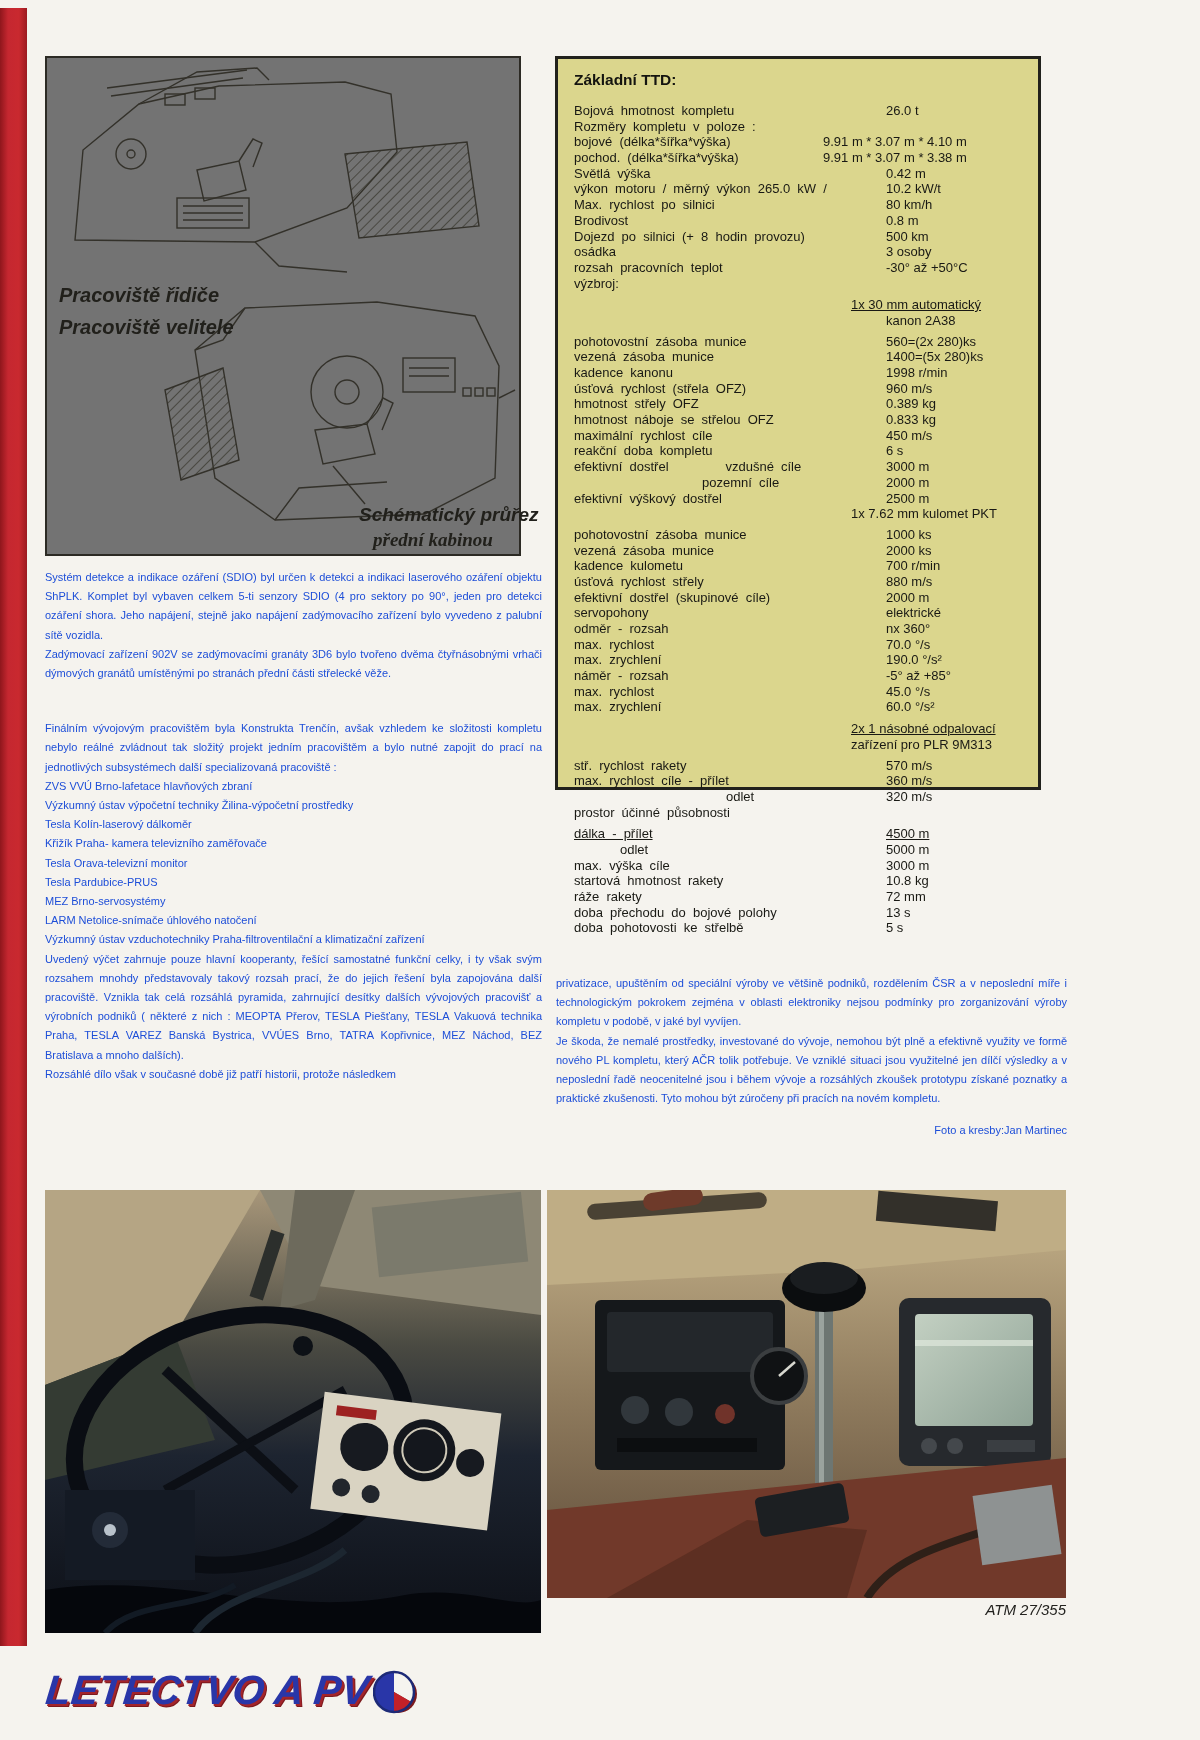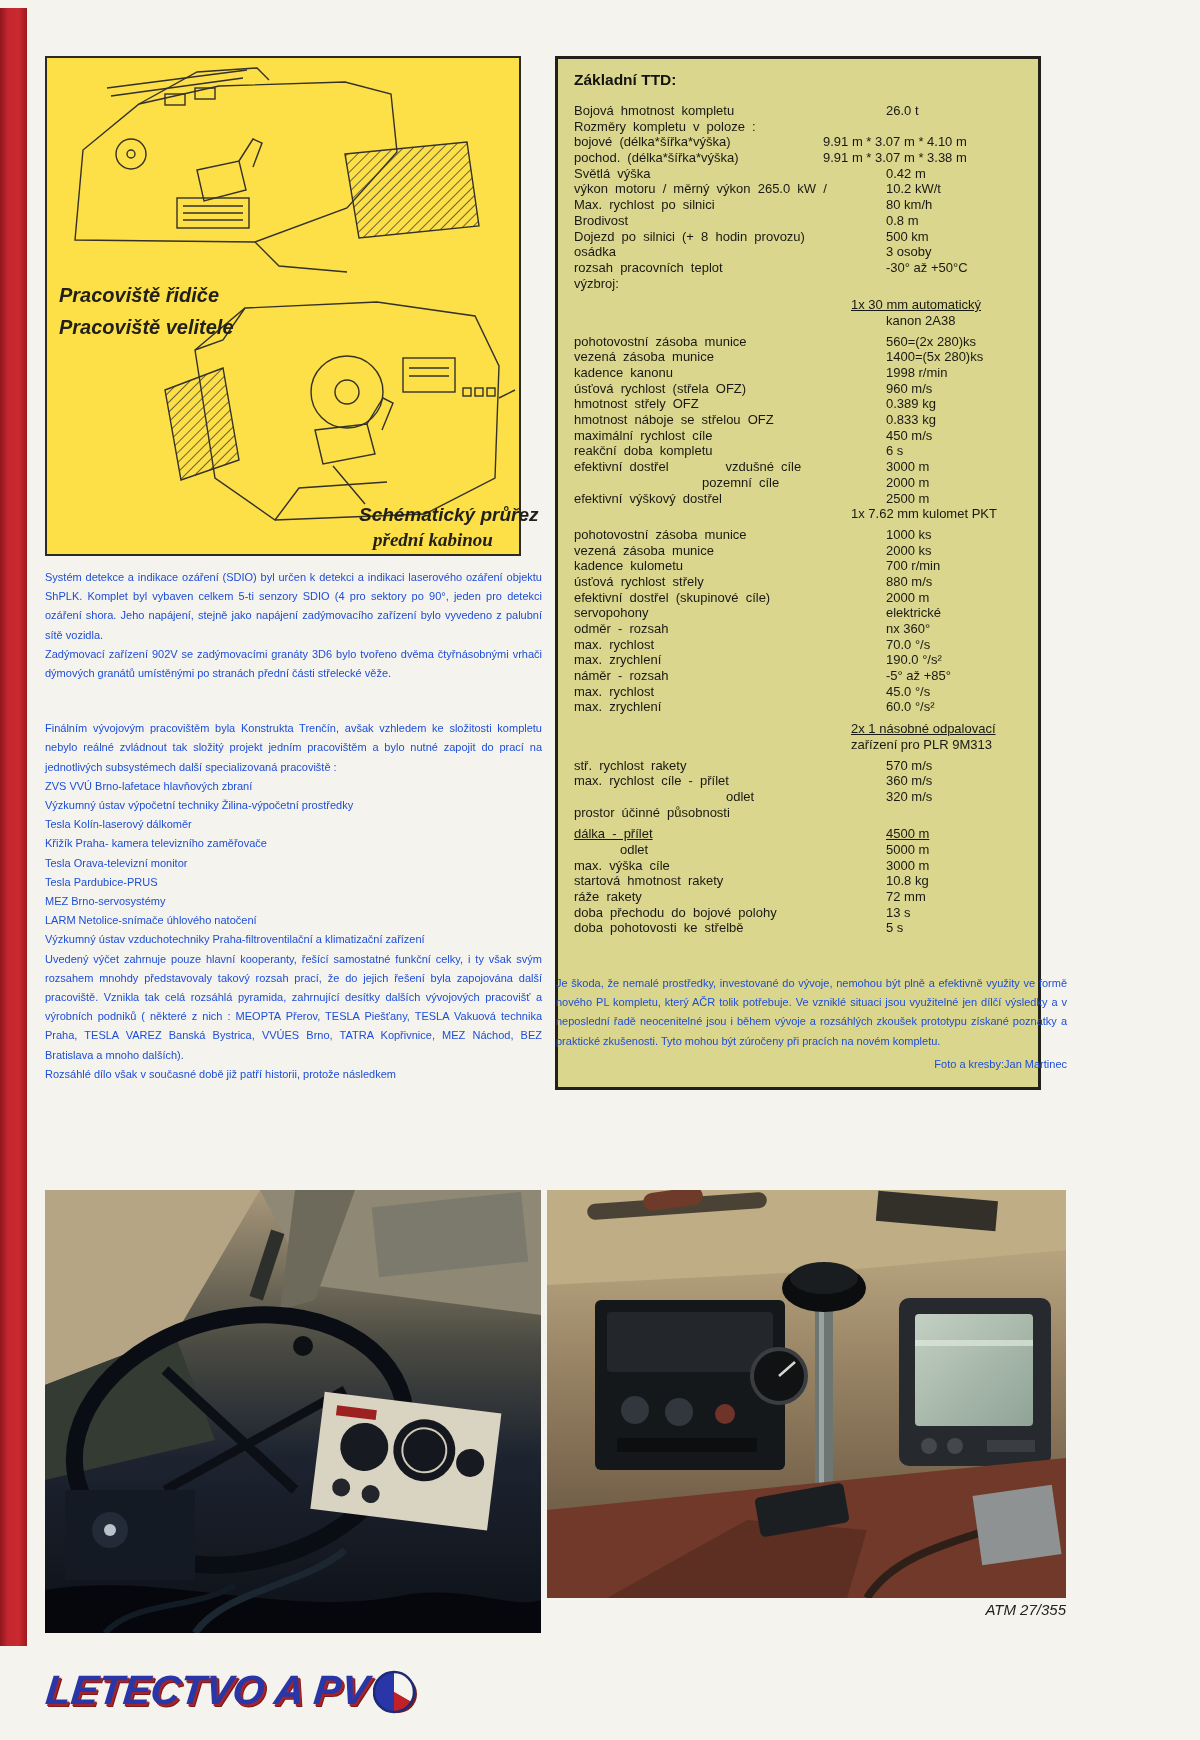--- a/index.html
+++ b/index.html
@@ -5,49 +5,49 @@
   html,body{margin:0;padding:0;background:#888;}
   .page{position:relative;width:1200px;height:1740px;margin:0 auto;background:#f5f3ee;
         font-family:"Liberation Sans",sans-serif;overflow:hidden;}
   .abs{position:absolute;}
 
   
   .redbar{left:0;top:8px;width:27px;height:1638px;
           background:linear-gradient(90deg,#8f161c,#c52730 30%,#c9292f 70%,#9c1a20);}
 
   
-  .schem{left:45px;top:56px;width:476px;height:500px;background:#fde047;
+  .schem{left:45px;top:56px;width:476px;height:500px;background:#737373;
          border:2px solid #2c2a24;box-sizing:border-box;}
   .schem svg{position:absolute;left:0;top:0;}
   .schem-label{position:absolute;font-weight:bold;font-style:italic;color:#21201b;
                font-size:20px;white-space:nowrap;}
 
   
-  .ttd{left:555px;top:56px;width:486px;height:1034px;background:#dbd68d;
+  .ttd{left:555px;top:56px;width:486px;height:734px;background:#dbd68d;
        border:3px solid #21211c;box-sizing:border-box;padding:10px 14px 8px 16px;}
   .ttd-title{font-weight:bold;font-size:15.5px;color:#14140f;margin:2px 0 14px 0;}
   .trow{display:flex;height:15.7px;font-size:13px;line-height:15.7px;color:#191914;}
   .trow .lbl{flex:1;word-spacing:3.5px;white-space:pre;overflow:hidden;}
   .trow .val{width:138px;flex:none;white-space:pre;}
   .trow.wide .val{width:201px;}
   .trow.sec .val{width:173px;}
   .trow.i1 .lbl{padding-left:46px;}
   .trow.i2 .lbl{padding-left:128px;}
   .trow.i3 .lbl{padding-left:152px;}
   .trow.g{margin-top:6px;text-decoration:underline;}
   .trow.g2{margin-top:5px;}
 
   
   .copy{font-size:11px;line-height:19.2px;color:#1d4ed8;text-align:justify;}
   .copy .para{margin:0;}
   .copy .line{text-align:left;}
   .copy .gap{margin-top:36px;}
   .leftcol{left:45px;top:568px;width:497px;}
   .rightcol{left:556px;top:974px;width:511px;}
-  .credit{text-align:right;margin-top:4px;}
+  .credit{text-align:right;margin-top:13px;}
 
   
   .photo{overflow:hidden;background:#222;}
   .photo-left{left:45px;top:1190px;width:496px;height:443px;}
   .photo-right{left:547px;top:1190px;width:519px;height:408px;}
 
   .atmref{left:960px;top:1601px;width:106px;font-style:italic;font-size:15px;
           color:#23221f;text-align:right;}
 
   
@@ -336,20 +336,21 @@
       <div class="line">Tesla Pardubice-PRUS</div>
       <div class="line">MEZ Brno-servosystémy</div>
       <div class="line">LARM Netolice-snímače úhlového natočení</div>
       <div class="para">Výzkumný ústav vzduchotechniky Praha-filtroventilační a klimatizační zařízení</div>
       <div class="para">Uvedený výčet zahrnuje pouze hlavní kooperanty, řešící samostatné funkční celky, i ty však svým rozsahem mnohdy představovaly takový rozsah prací, že do jejich řešení byla zapojována další pracoviště. Vznikla tak celá rozsáhlá pyramida, zahrnující desítky dalších vývojových pracovišť a výrobních podniků ( některé z nich : MEOPTA Přerov, TESLA Piešťany, TESLA Vakuová technika Praha, TESLA VAREZ Banská Bystrica, VVÚES Brno, TATRA Kopřivnice, MEZ Náchod, BEZ Bratislava a mnoho dalších).</div>
       <div class="para">Rozsáhlé dílo však v současné době již patří historii, protože následkem</div>
     </div>
 
   <div class="abs copy rightcol">
     <div>
+        <div class="para">privatizace, upuštěním od speciální výroby ve většině podniků, rozdělením ČSR a v neposlední míře i technologickým pokrokem zejména v oblasti elektroniky nejsou podmínky pro zorganizování výroby kompletu v podobě, v jaké byl vyvíjen.</div>
         <div class="para">Je škoda, že nemalé prostředky, investované do vývoje, nemohou být plně a efektivně využity ve formě nového PL kompletu, který AČR tolik potřebuje. Ve vzniklé situaci jsou využitelné jen dílčí výsledky a v neposlední řadě neocenitelné jsou i během vývoje a rozsáhlých zkoušek prototypu získané poznatky a praktické zkušenosti. Tyto mohou být zúročeny při pracích na novém kompletu.</div>
       </div>
     <div class="credit">Foto a kresby:Jan Martinec</div>
   </div>
 
   <div class="abs photo photo-left">
     <svg width="496" height="443" viewBox="0 0 496 443">
       <defs>
         <linearGradient id="pl-bg" x1="0" y1="0" x2="0" y2="1">
           <stop offset="0" stop-color="#a8977a"></stop>

